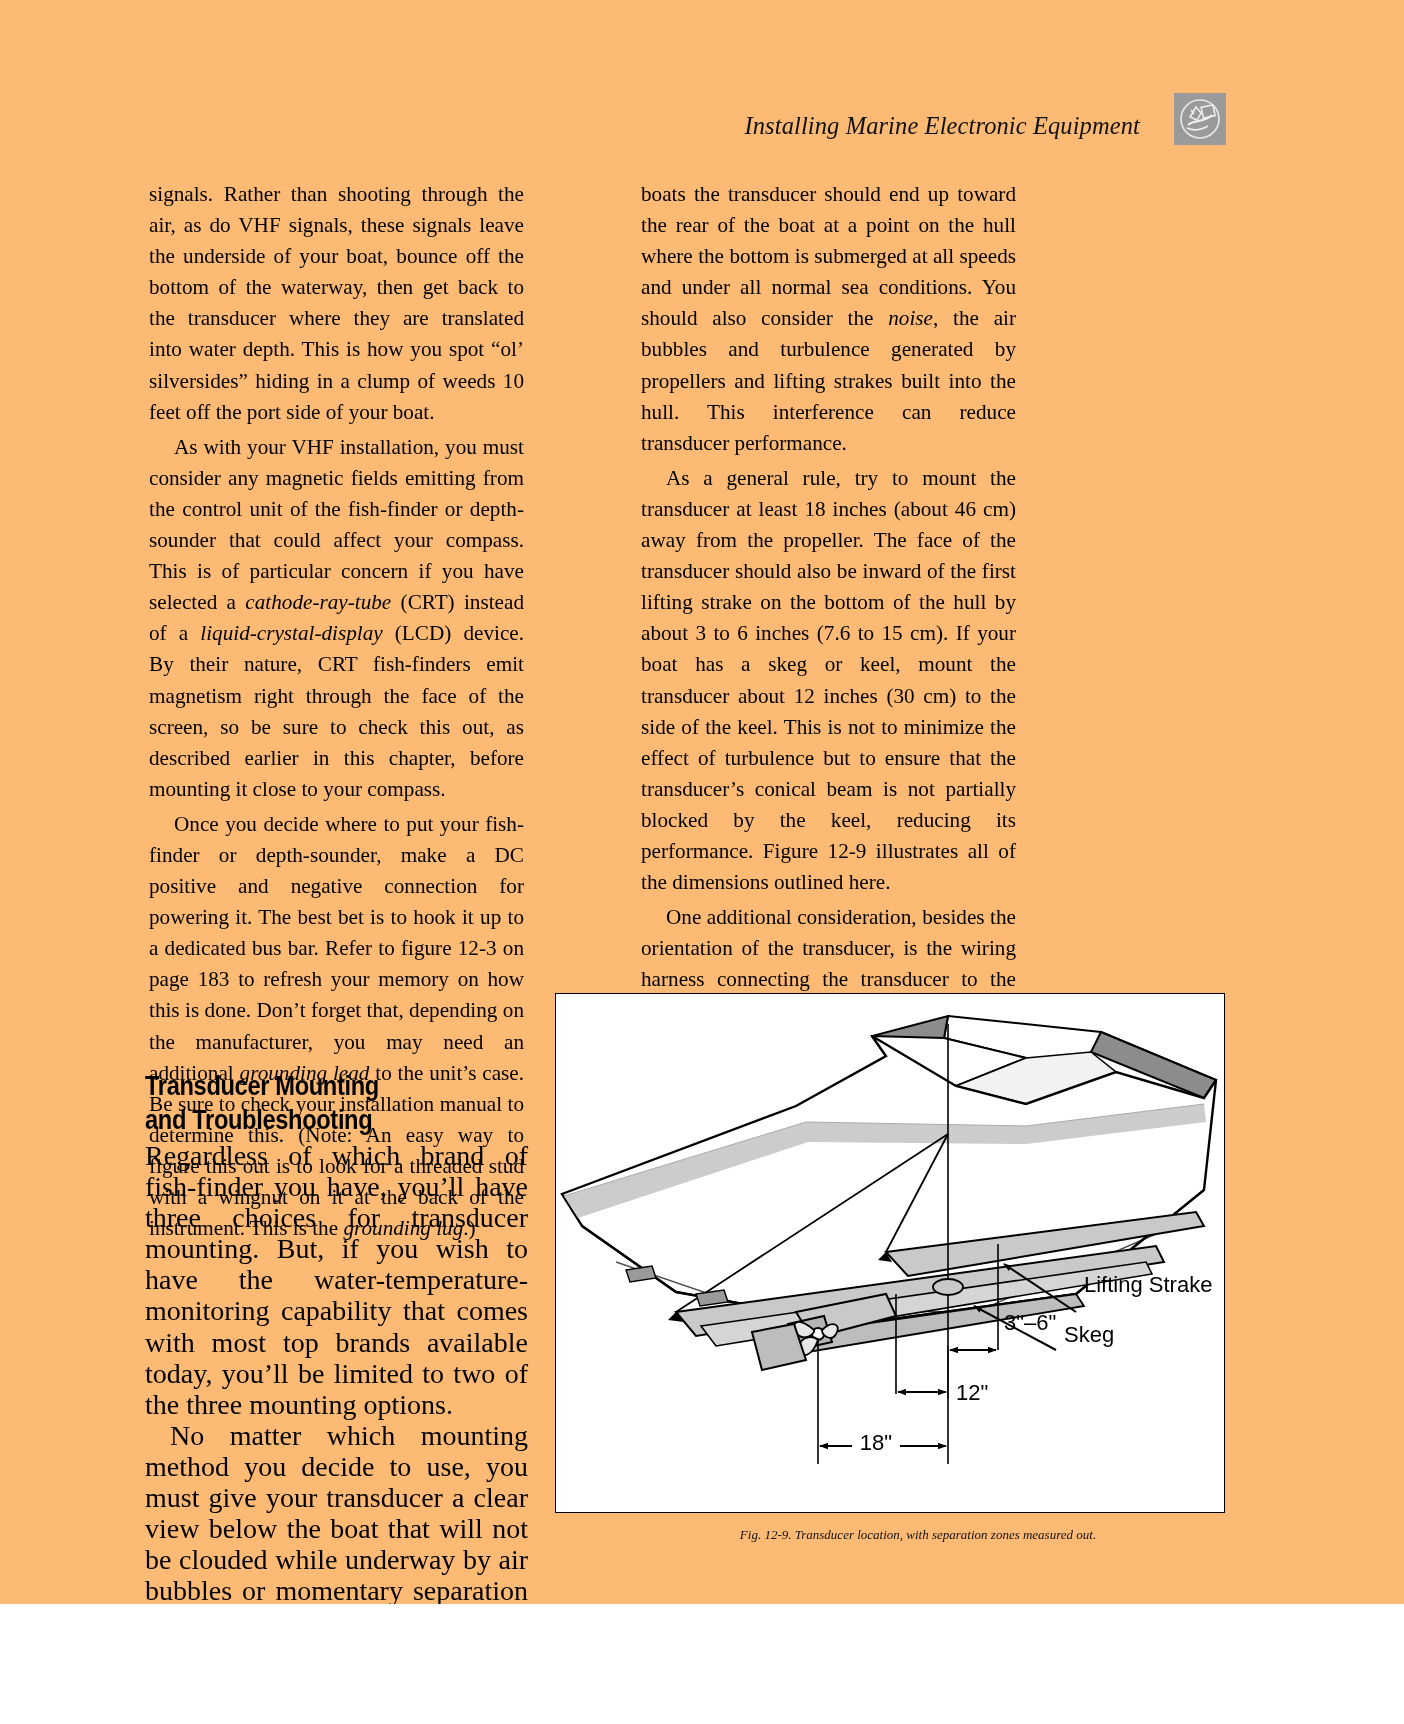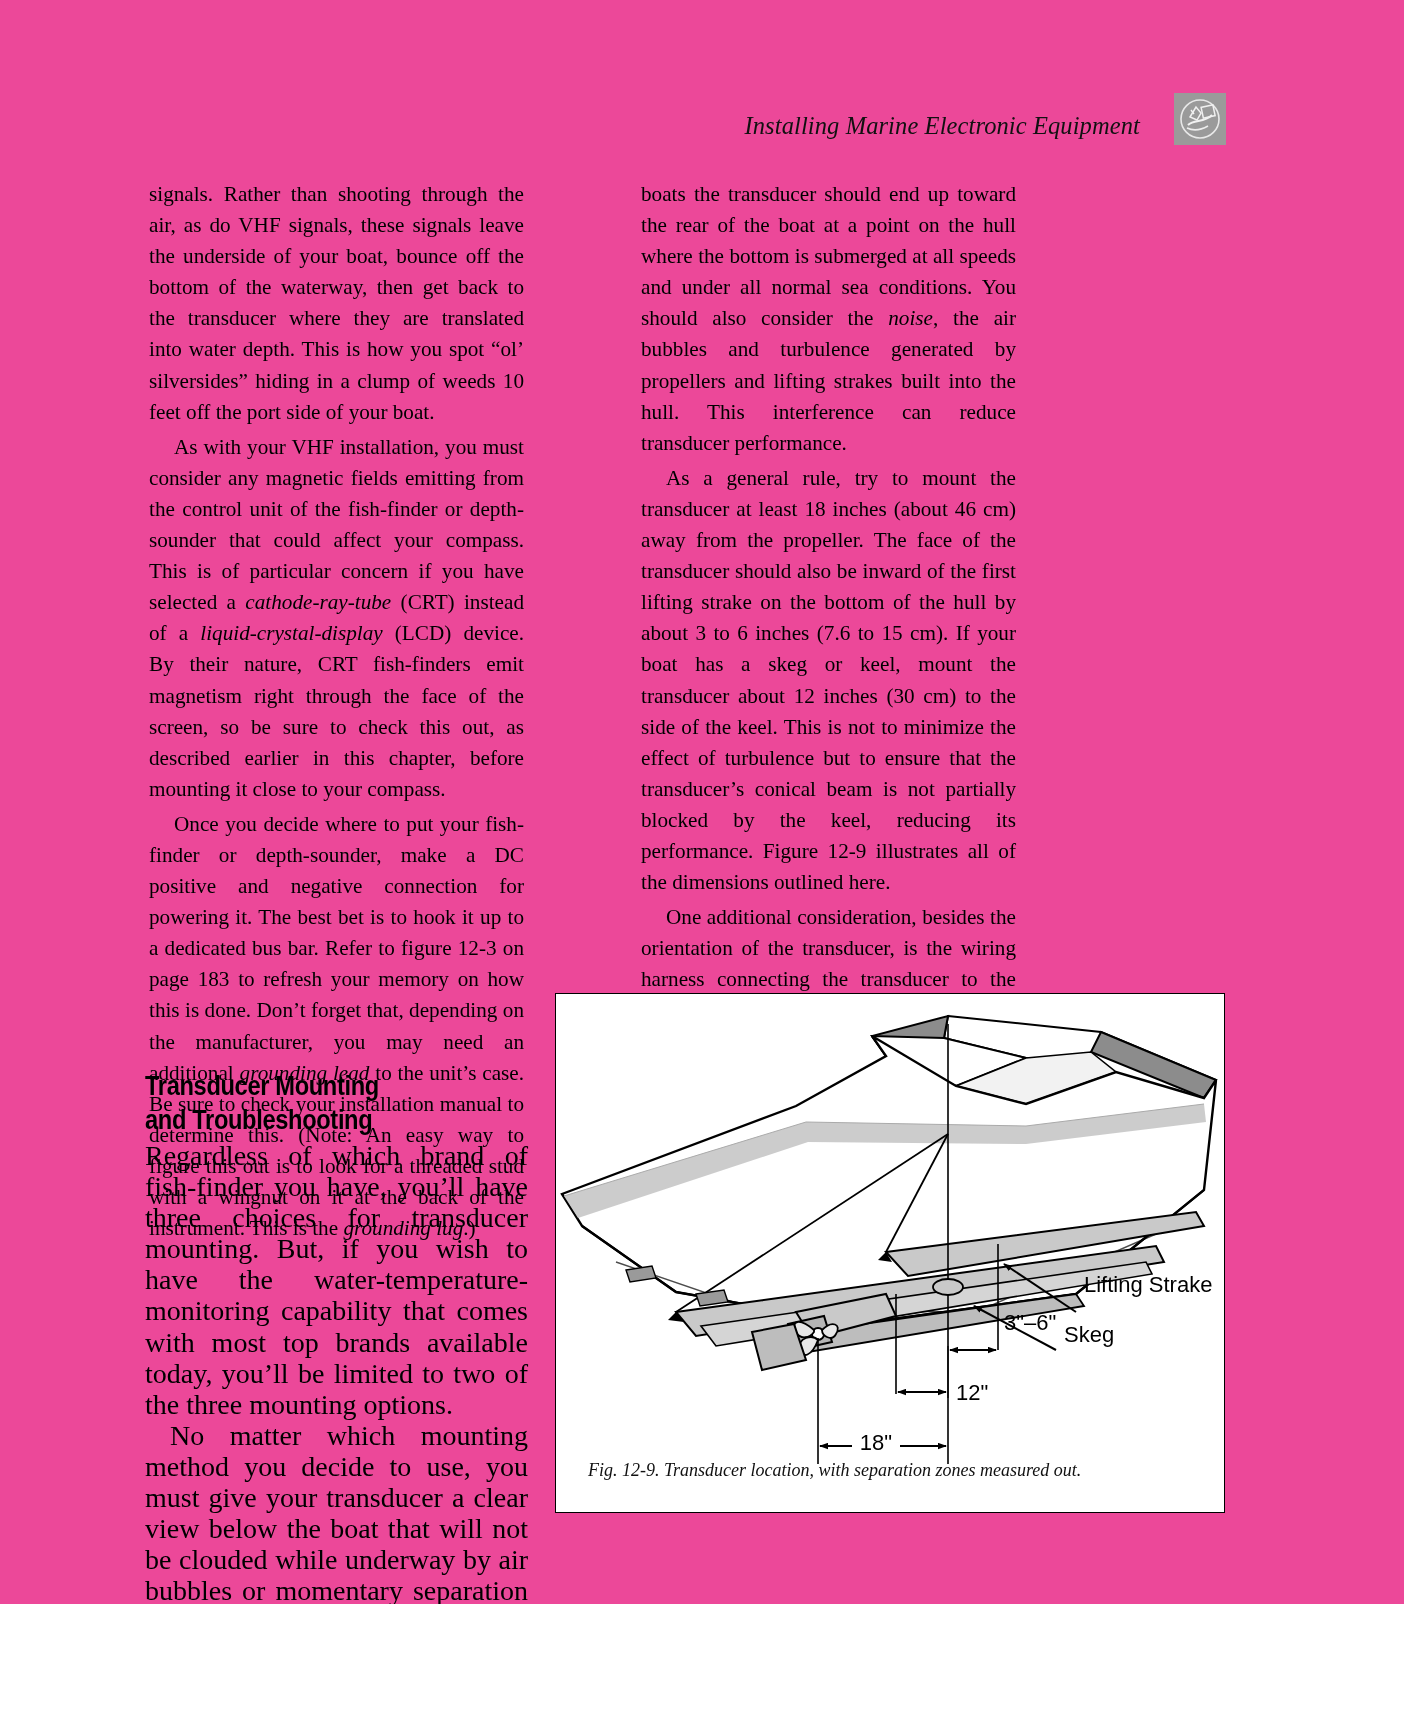--- a/index.html
+++ b/index.html
@@ -4,21 +4,21 @@
 <style>
   html, body {
     margin: 0;
     padding: 0;
     background: #ffffff;
   }
   .page {
     position: relative;
     width: 1404px;
     height: 1604px;
-    background: #ec4899;
+    background: #fdba74;
     font-family: "Liberation Serif", "DejaVu Serif", serif;
     color: #000000;
     overflow: hidden;
   }
 
   
   .running-head {
     position: absolute;
     left: 140px;
     top: 112px;
@@ -100,25 +100,26 @@
     border: 1.4px solid #000;
     background: #fff;
     box-sizing: border-box;
     overflow: hidden;
   }
   .figure-box svg { display: block; }
 
   .fig-caption {
     position: absolute;
     left: 588px;
-    top: 1460px;
+    top: 1527px;
     width: 660px;
     font-style: italic;
-    font-size: 18px;
+    font-size: 13px;
     color: #111;
+    text-align: center;
   }
 
   .page-number {
     position: absolute;
     right: 145px;
     top: 1624px;
     font-family: Liberation Serif, serif;
     font-weight: bold;
     font-size: 23px;
   }

